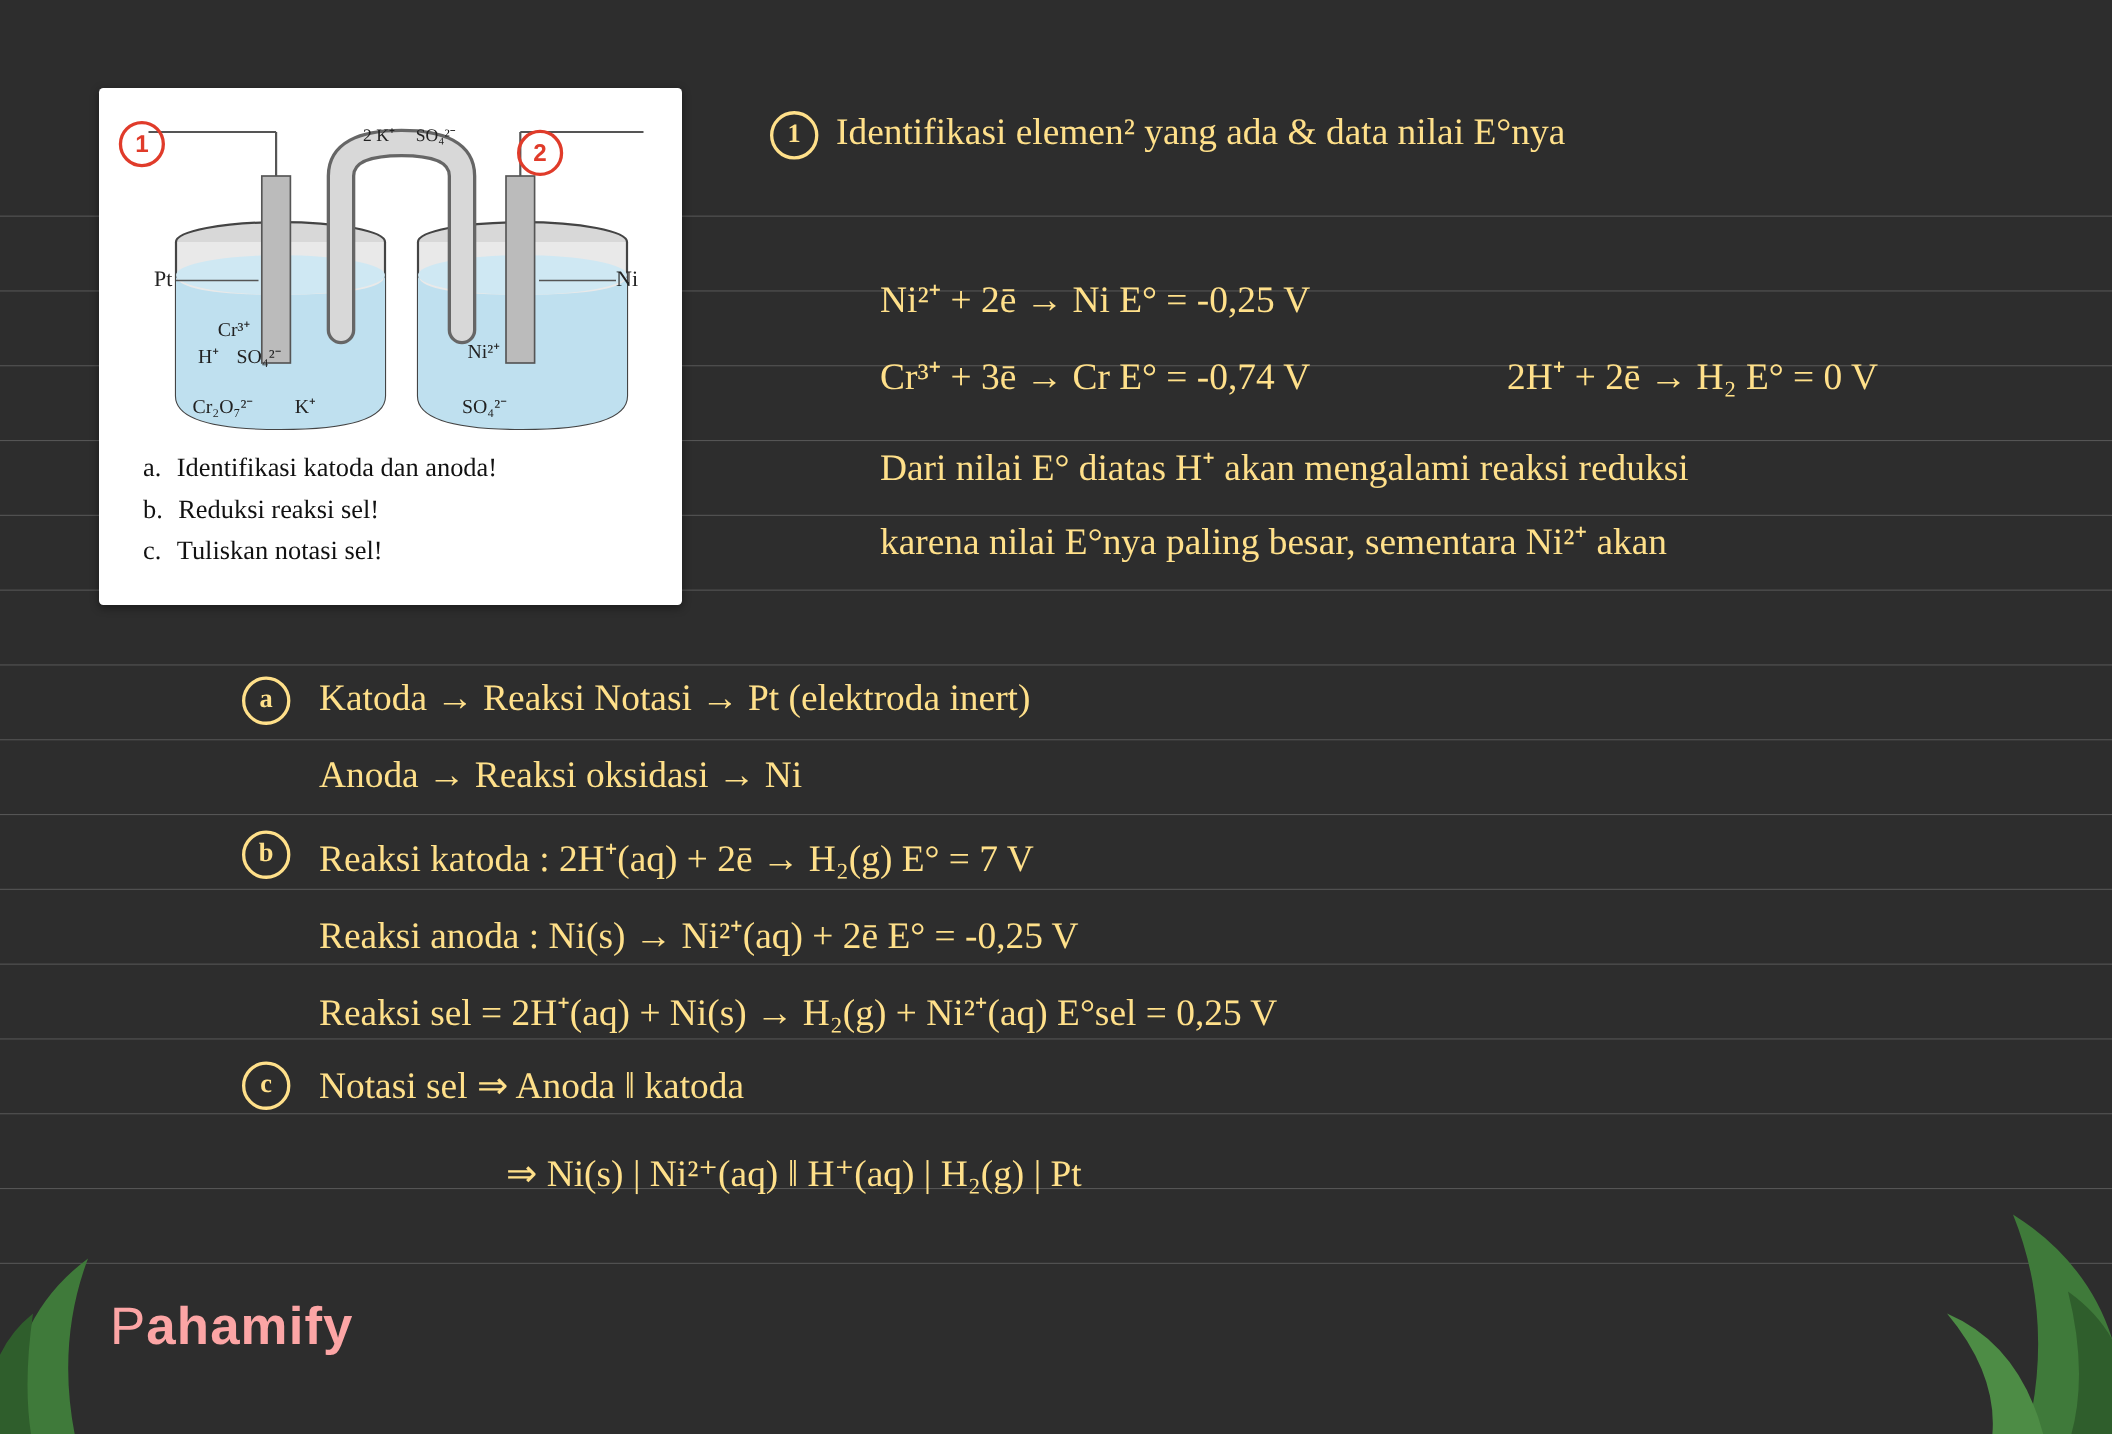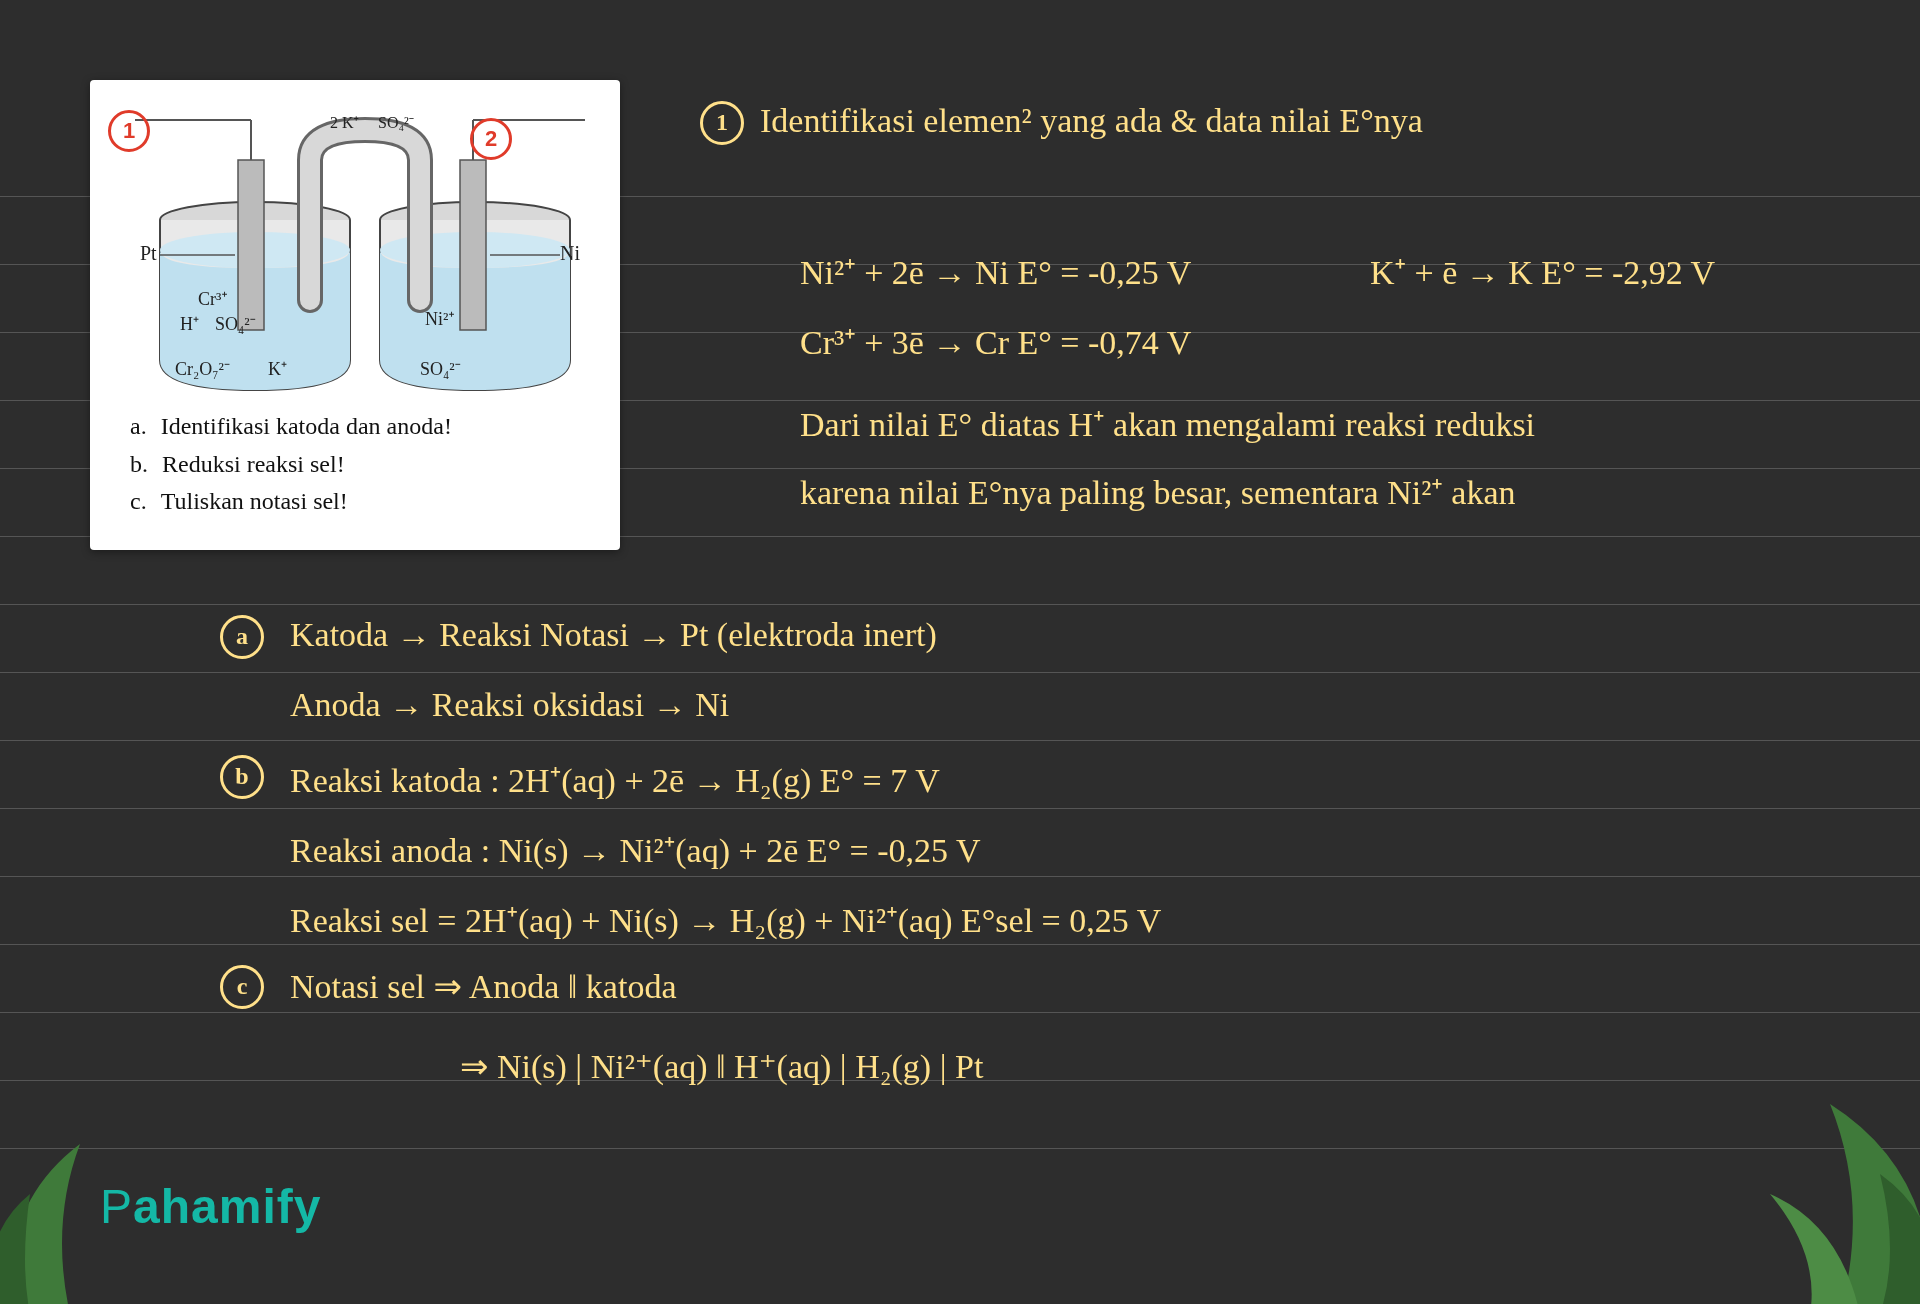--- a/index.html
+++ b/index.html
@@ -8,21 +8,21 @@
   .rule{position:absolute;left:0;right:0;height:1px;background:#555}
   .card{position:absolute;left:90px;top:80px;width:530px;height:470px;background:#fff;border-radius:4px;box-shadow:0 2px 8px rgba(0,0,0,.4)}
   .card .diagram{position:absolute;left:30px;top:20px;width:470px;height:310px}
   .card .questions{position:absolute;left:40px;bottom:30px;right:30px;font-family:'Times New Roman',serif;font-size:24px;line-height:1.55;color:#111}
   .card .questions .row{display:flex;gap:14px}
   .hand{font-family:'Comic Sans MS','Segoe Script',cursive;color:#ffe08a;font-size:34px;position:absolute;white-space:nowrap}
   .hand .sup{font-size:.6em;vertical-align:super}
   .circle-red{display:inline-flex;align-items:center;justify-content:center;width:36px;height:36px;border:3px solid #e03b2a;border-radius:50%;color:#e03b2a;font-weight:bold;font-size:22px}
   .circle-ylw{display:inline-flex;align-items:center;justify-content:center;width:38px;height:38px;border:3px solid #ffe08a;border-radius:50%;color:#ffe08a;font-weight:bold;font-size:24px}
   .brand{position:absolute;left:100px;bottom:70px;width:260px}
-  .brand-text{font-size:48px;font-weight:600;color:#14b8a6;letter-spacing:1px}
+  .brand-text{font-size:48px;font-weight:600;color:#fca5a5;letter-spacing:1px}
   .leaf{position:absolute;pointer-events:none}
   .leaf svg{display:block}
   .diagram svg{width:100%;height:100%}
   .diagram text{font-family:'Times New Roman',serif;fill:#222}
 </style>
 </head>
 <body>
 
 <div class="page">
 
@@ -102,22 +102,22 @@
         </div>
     </div>
 
     <div style="position:absolute;left:18px;top:30px"><span class="circle-red">1</span></div>
     <div style="position:absolute;left:380px;top:38px"><span class="circle-red">2</span></div>
   </div>
 
   <div class="hand" style="left:700px;top:100px"><span class="circle-ylw">1</span></div>
   <div class="hand" style="left:760px;top:102px">Identifikasi elemen² yang ada &amp; data nilai E°nya</div>
   <div class="hand" style="left:800px;top:248px">Ni²⁺ + 2ē → Ni   E° = -0,25 V</div>
-  <div class="hand" style="left:1370px;top:248px">K⁺ + ē → K   E° = -2,92 V</div>
   <div class="hand" style="left:800px;top:318px">Cr³⁺ + 3ē → Cr   E° = -0,74 V</div>
+  <div class="hand" style="left:1370px;top:318px">2H⁺ + 2ē → H₂  E° = 0 V</div>
   <div class="hand" style="left:800px;top:468px">karena nilai E°nya paling besar, sementara Ni²⁺ akan</div>
   <div class="hand" style="left:800px;top:400px">Dari nilai E° diatas H⁺ akan mengalami reaksi reduksi</div>
 
   <div class="hand" style="left:220px;top:614px"><span class="circle-ylw">a</span></div>
   <div class="hand" style="left:290px;top:616px">Katoda → Reaksi Notasi → Pt (elektroda inert)</div>
   <div class="hand" style="left:290px;top:686px">Anoda → Reaksi oksidasi → Ni</div>
 
   <div class="hand" style="left:220px;top:754px"><span class="circle-ylw">b</span></div>
   <div class="hand" style="left:290px;top:756px">Reaksi katoda : 2H⁺(aq) + 2ē → H₂(g)  E° = 7 V</div>
   <div class="hand" style="left:290px;top:826px">Reaksi anoda :  Ni(s) → Ni²⁺(aq) + 2ē   E° = -0,25 V</div>

